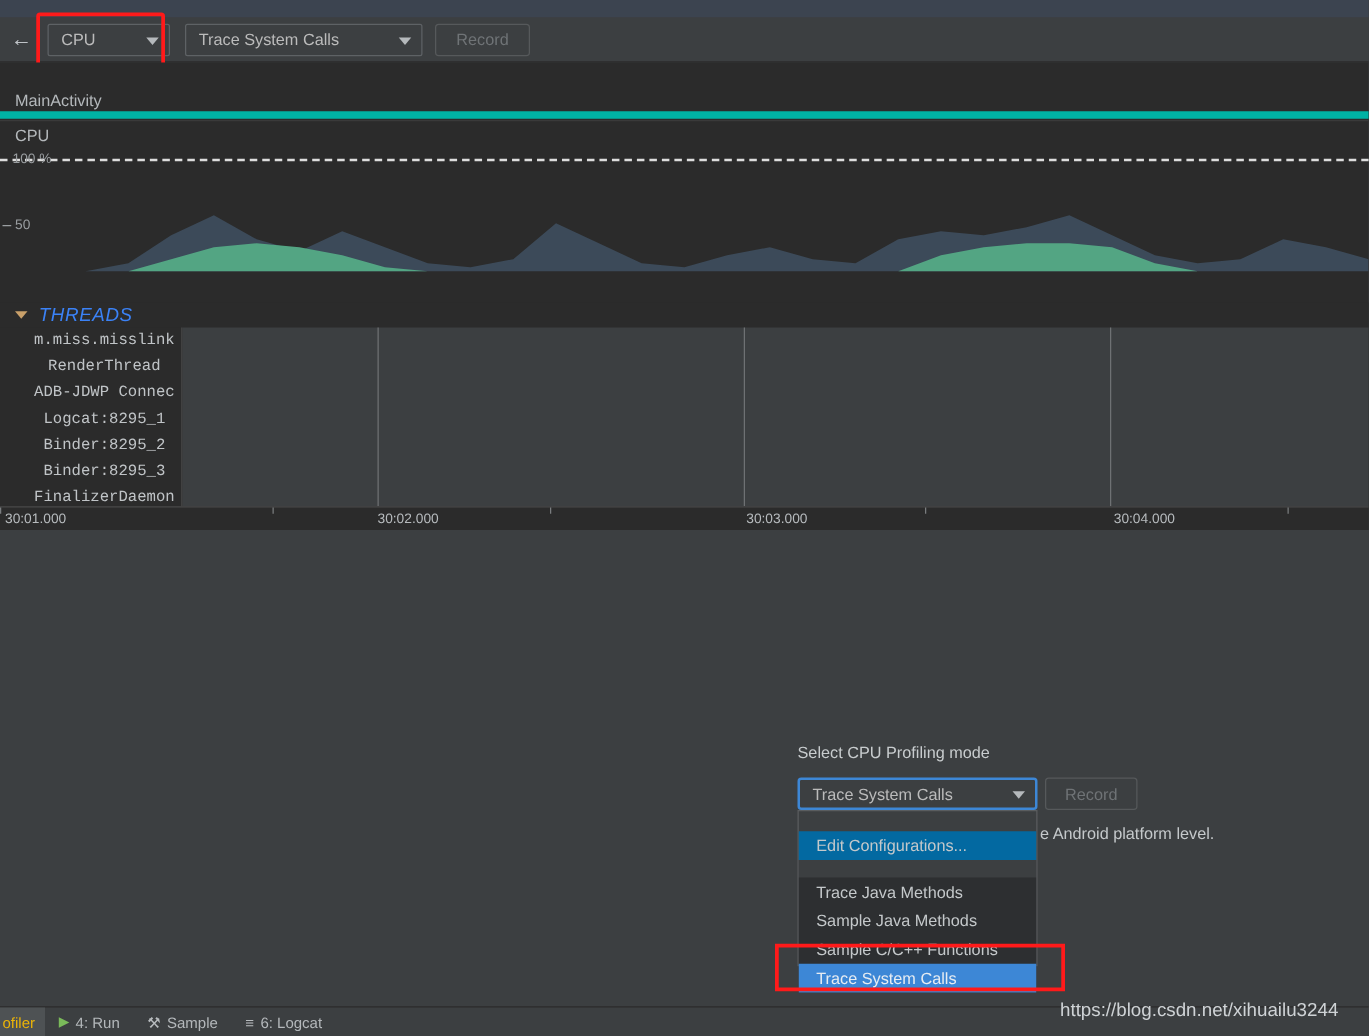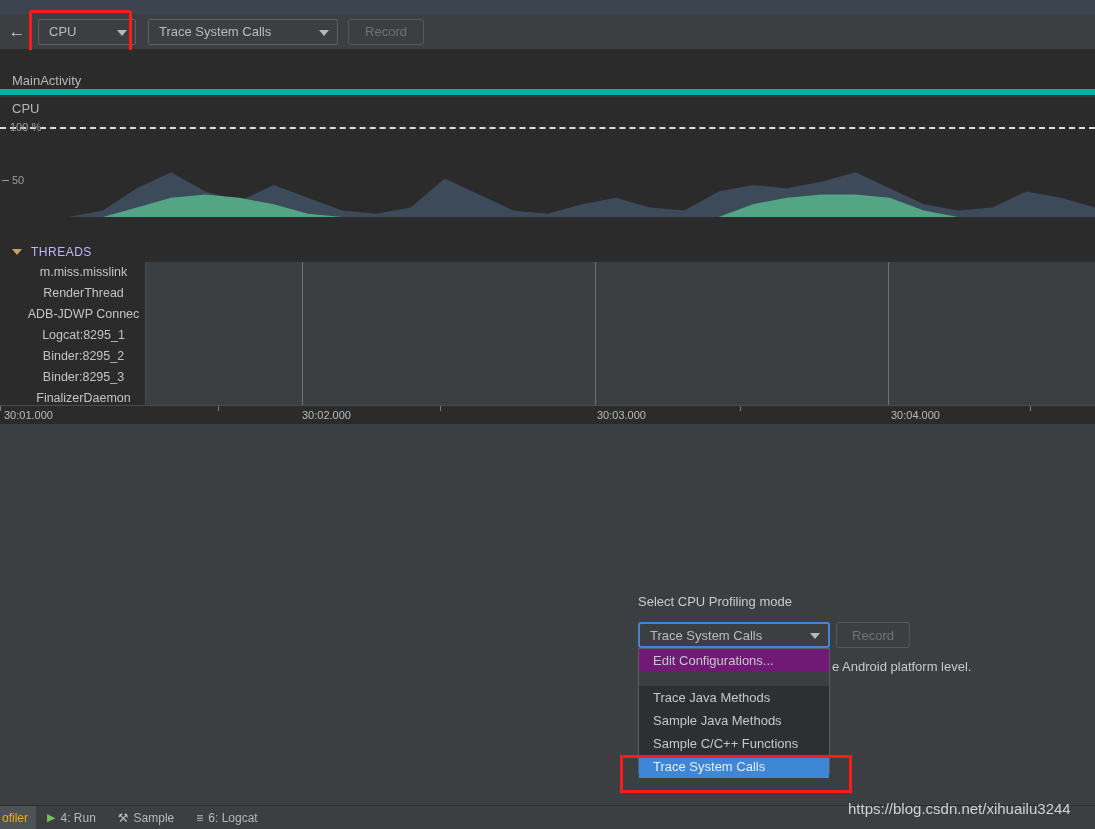--- a/index.html
+++ b/index.html
@@ -109,24 +109,24 @@
     position: absolute; left: 0; top: 192px; width: 1095px; height: 20px;
     background: #2b2b2b;
     display: flex; align-items: center;
   }
   .tri {
     width: 0; height: 0; margin-left: 12px; margin-right: 9px;
     border-left: 5px solid transparent;
     border-right: 5px solid transparent;
     border-top: 6px solid #c9a06a;
   }
-  .threads-title { color: #c4b5fd; font-size: 12px; letter-spacing: .5px; }
+  .threads-title { color: #3b82f6; font-size: 15px; letter-spacing: .5px; font-style: italic; }
 
   .threads-body {
-    position: absolute; left: 0; top: 212px; width: 1095px; height: 164px;
+    position: absolute; left: 0; top: 212px; width: 1095px; height: 164px; font-family: Liberation Mono, monospace;
   }
   .thread-names {
     position: absolute; left: 0; top: 0; width: 146px; height: 143px;
     background: #2b2b2b; border-right: 1px solid #4a4a4a;
   }
   .thread-name {
     height: 21px; line-height: 21px; padding-left: 22px;
     color: #c0c4c7; font-size: 12.5px; white-space: nowrap;
   }
   .thread-tracks {
@@ -193,21 +193,21 @@
     width: 192px; height: 125px;
     background: #3c3f41;
     border: 1px solid #5a5d5f;
     z-index: 20;
   }
   .popup-item {
     height: 23px; line-height: 23px;
     padding-left: 14px;
     color: #c4c8ca; font-size: 13px; white-space: nowrap;
   }
-  .popup-item.sep-top { background: #701a75; }
+  .popup-item.sep-top { background: #0369a1; margin-top: 16px; }
   .popup-sep { height: 14px; background: #3c3f41; }
   .popup-group { background: #2d2f31; }
   .popup-item.selected { background: #3d87d6; color: #e6ecf2; }
 
   .hl-trace {
     position: absolute; left: 620px; top: 755px;
     width: 232px; height: 38px;
     border: 3px solid #ff1a1a;
     z-index: 30; pointer-events: none;
   }

